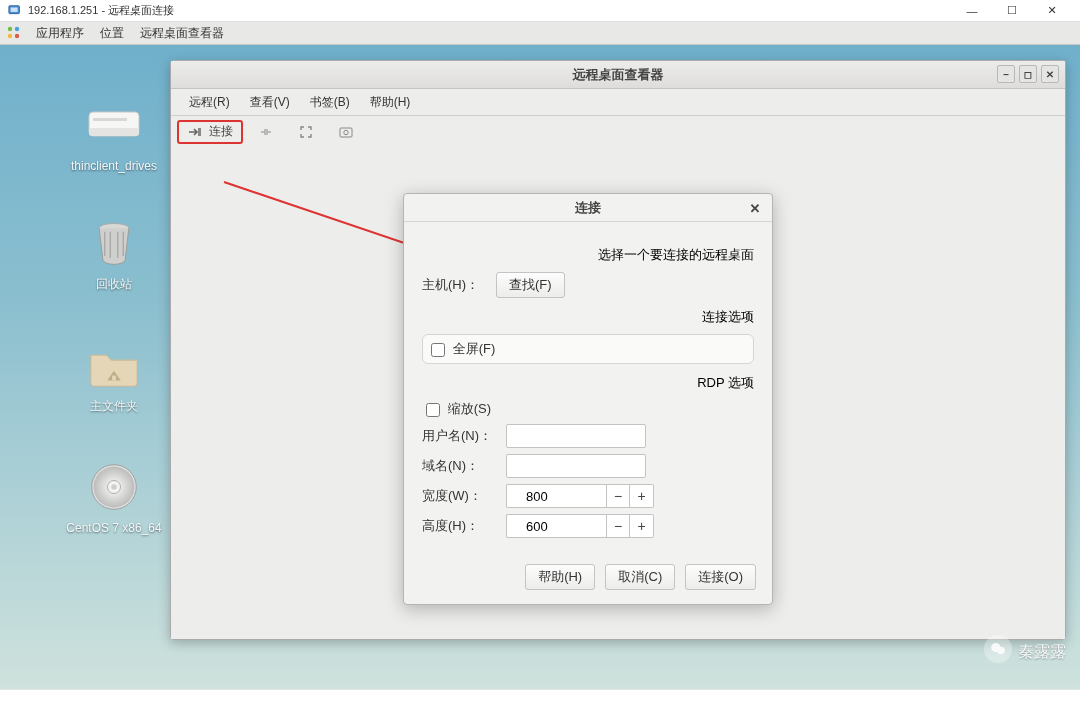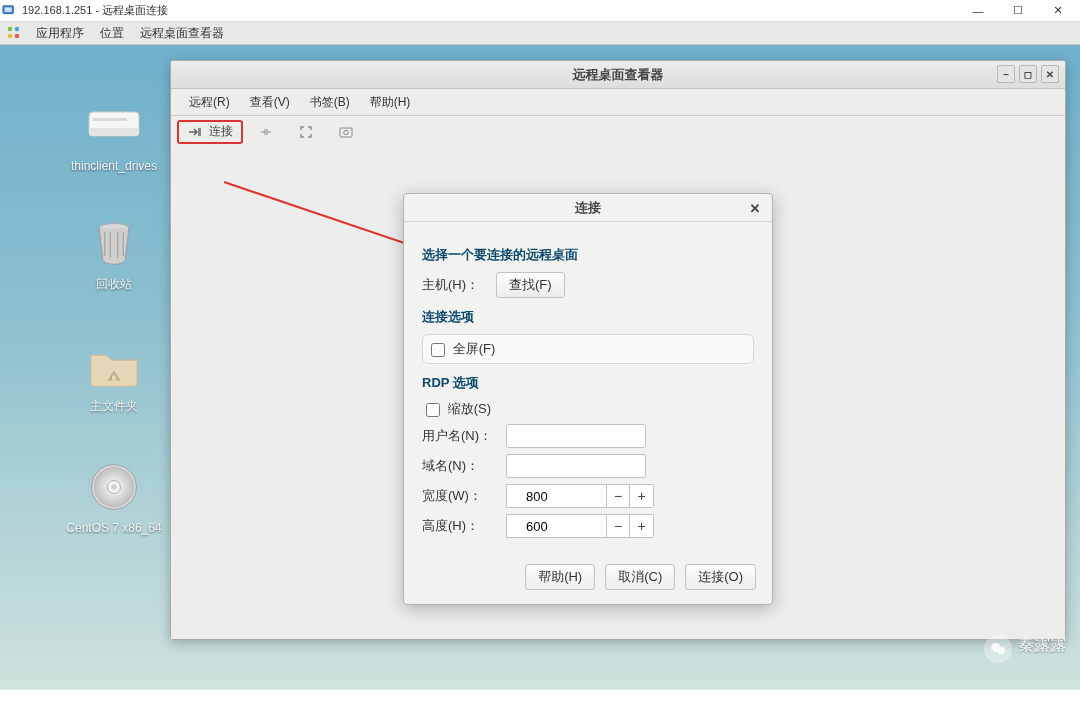--- a/index.html
+++ b/index.html
@@ -1,19 +1,19 @@
 <!DOCTYPE html>
 <html><head>
 <meta charset="utf-8">
 <style>
 * { box-sizing: border-box; margin: 0; padding: 0; font-family: "Microsoft YaHei", sans-serif; }
 body { width: 1080px; height: 701px; overflow: hidden; background: #fff; position: relative; }
 
 
-.outer-titlebar { height: 22px; background: #fff; border-bottom: 1px solid #ddd; display: flex; align-items: center; padding: 0 2px; font-size: 11px; color: #333; }
+.outer-titlebar { height: 22px; background: #fff; border-bottom: 1px solid #ddd; display: flex; align-items: center; padding: 0 8px; font-size: 11px; color: #333; }
 .outer-titlebar .icon { width: 14px; height: 14px; margin-right: 6px; display: inline-flex; }
 .outer-titlebar .spacer { flex: 1; }
 .outer-titlebar .winbtn { width: 40px; height: 22px; display: flex; align-items: center; justify-content: center; color: #333; font-size: 11px; }
 
 
 .linux-panel { height: 23px; background: #e8e8e6; border-bottom: 1px solid #c7c7c5; display: flex; align-items: center; padding: 0 6px; font-size: 12px; color: #333; }
 .linux-panel .pan-icon { width: 16px; height: 16px; margin-right: 6px; }
 .linux-panel .pan-item { padding: 0 8px; }
 
 
@@ -33,21 +33,21 @@
 .viewer .toolbar .tbutton { height: 24px; padding: 0 8px; display: flex; align-items: center; gap: 6px; font-size: 12px; border: 1px solid transparent; border-radius: 3px; color: #444; }
 .viewer .toolbar .tbutton.highlight { border: 2px solid #d33; }
 .viewer .toolbar .tbutton .ticon { width: 16px; height: 16px; display: inline-flex; align-items: center; justify-content: center; }
 .viewer .content { position: absolute; left: 0; right: 0; top: 85px; bottom: 0; background: #ededeb; }
 
 
 .dialog { position: absolute; left: 403px; top: 148px; width: 370px; background: #f2f2f0; border: 1px solid #b4b4b2; border-radius: 4px; box-shadow: 0 4px 18px rgba(0,0,0,.25); }
 .dialog .dtitle { height: 28px; display: flex; align-items: center; justify-content: center; font-size: 13px; font-weight: bold; color: #444; position: relative; border-bottom: 1px solid #d6d6d4; }
 .dialog .dclose { position: absolute; right: 8px; top: 5px; width: 18px; height: 18px; display: flex; align-items: center; justify-content: center; font-size: 13px; color: #444; }
 .dialog .dbody { padding: 14px 18px 10px; font-size: 13px; color: #333; }
-.dialog .section-h { font-weight: bold; margin: 10px 0 8px; color: #0c4a6e; }
+.dialog .section-h { font-weight: normal; margin: 10px 0 8px; color: #000000; text-align: right; }
 .dialog .row { display: flex; align-items: center; margin: 6px 0; gap: 8px; }
 .dialog .row .lbl { width: 66px; text-align: left; color: #333; }
 .dialog .row .hint { color: #888; font-style: italic; font-size: 12px; }
 .dialog .combo { display: inline-flex; align-items: center; border: 1px solid #c3c3c1; background: #fff; height: 24px; padding: 0 18px 0 10px; position: relative; font-size: 13px; border-radius: 2px; }
 .dialog .combo.red { border: 2px solid #d33; }
 .dialog .combo .caret { position: absolute; right: 5px; top: 9px; width: 0; height: 0; border-left: 4px solid transparent; border-right: 4px solid transparent; border-top: 5px solid #555; }
 .dialog .hostgrp { display: flex; gap: 8px; align-items: center; }
 .dialog .hostcombo { display: flex; border: 1px solid #c3c3c1; border-radius: 2px; background: #fff; }
 .dialog .hostcombo input { border: none; height: 24px; padding: 0 8px; font-size: 13px; width: 178px; outline: none; }
 .dialog .hostcombo .drop { width: 22px; border-left: 1px solid #c3c3c1; display: flex; align-items: center; justify-content: center; }
@@ -59,21 +59,21 @@
 .dialog .spin { display: flex; }
 .dialog .spin input { width: 100px; height: 24px; border: 1px solid #c3c3c1; border-right: none; padding: 0 19px; font-size: 13px; border-radius: 2px 0 0 2px; }
 .dialog .spin .sb { width: 24px; height: 24px; border: 1px solid #c3c3c1; background: #fff; display: flex; align-items: center; justify-content: center; font-size: 14px; color: #444; }
 .dialog .spin .sb + .sb { border-left: none; border-radius: 0 2px 2px 0; }
 .dialog .footer { display: flex; justify-content: flex-end; gap: 10px; padding: 10px 16px 14px; }
 
 
 .arrow { position: absolute; left: 218px; top: 131px; width: 300px; height: 130px; pointer-events: none; }
 
 
-.watermark { position: absolute; right: 14px; bottom: 26px; display: flex; align-items: flex-start; gap: 6px; color: #fff; font-size: 16px; opacity: .9; text-shadow: 0 1px 2px rgba(0,0,0,.4); }
+.watermark { position: absolute; right: 14px; bottom: 26px; display: flex; align-items: flex-end; gap: 6px; color: #fff; font-size: 16px; opacity: .9; text-shadow: 0 1px 2px rgba(0,0,0,.4); }
 .watermark .wm-ico { width: 28px; height: 28px; border-radius: 50%; background: rgba(255,255,255,.35); display: flex; align-items: center; justify-content: center; }
 
 
 .bottom-strip { position: absolute; left: 0; right: 0; bottom: 0; height: 12px; background: #fff; border-top: 1px solid #e4e4e4; }
 </style>
 </head>
 <body>
 
 <div class="outer-titlebar">
   <span class="icon">

